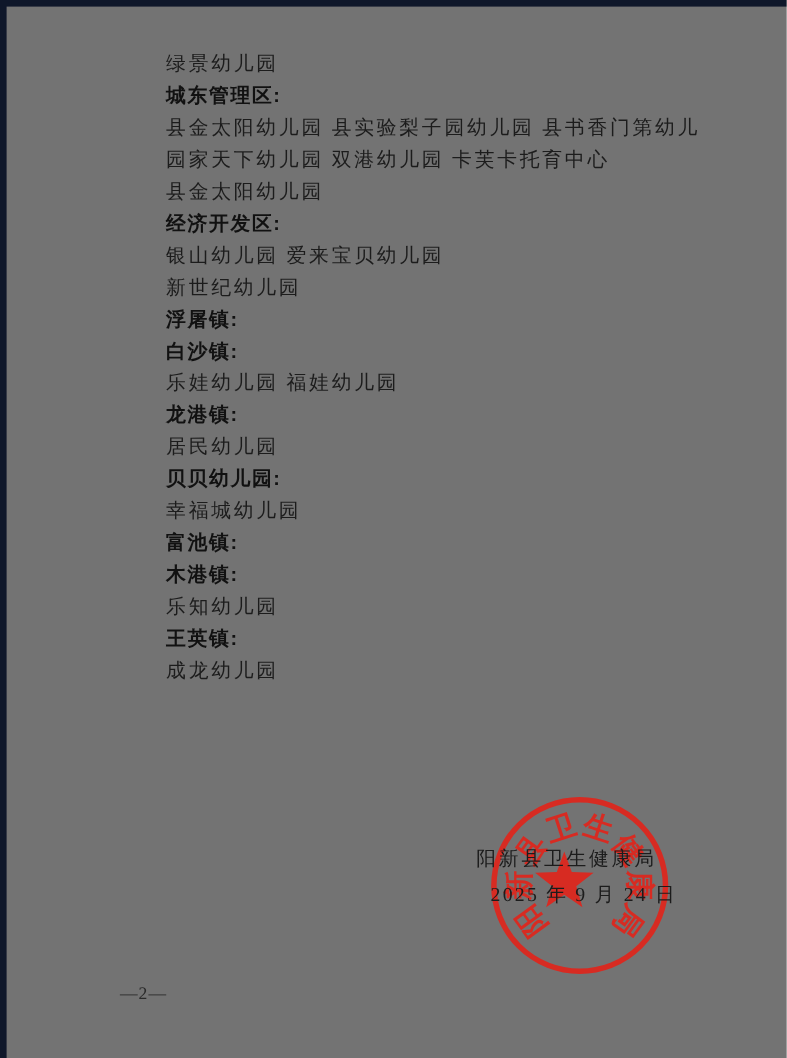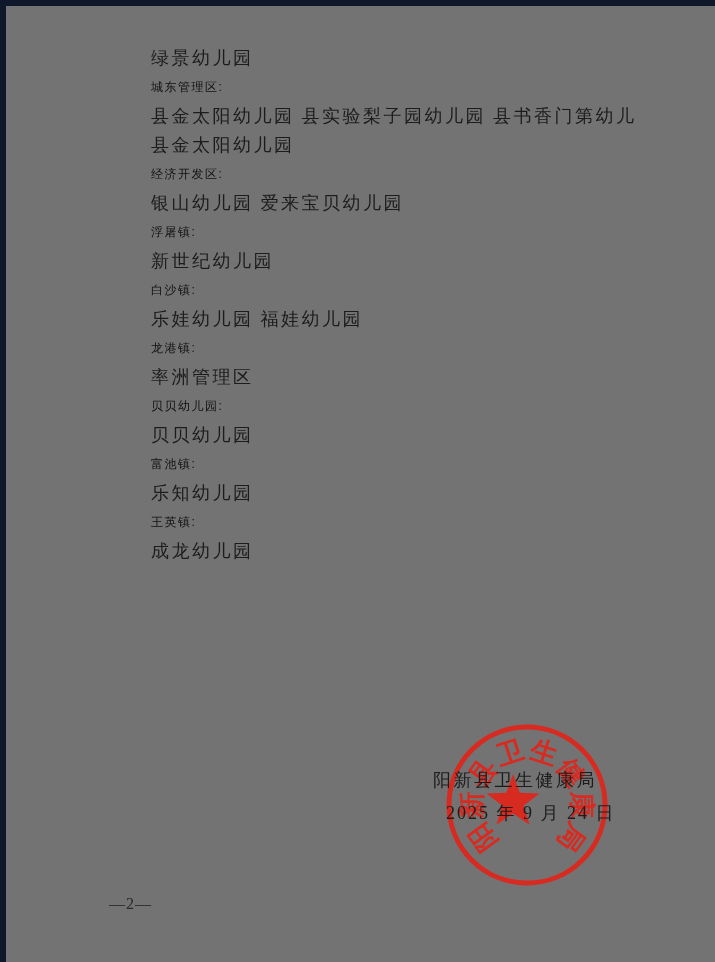--- a/index.html
+++ b/index.html
@@ -25,23 +25,23 @@
     white-space: pre;
   }
   .line.normal {
     font-family: "Liberation Serif", "DejaVu Serif", serif;
     font-size: 18px;
     letter-spacing: 2.5px;
     font-weight: 400;
   }
   .line.header {
     font-family: "Liberation Sans", "DejaVu Sans", sans-serif;
-    font-size: 12px;
+    font-size: 18px;
     letter-spacing: 1.5px;
-    font-weight: 400;
+    font-weight: 700;
     color: #111;
   }
   .seal-wrap {
     position: absolute;
     left: 436px;
     top: 714px;
     width: 172px;
     height: 172px;
     z-index: 1;
     opacity: 0.92;
@@ -82,32 +82,34 @@
 </style>
 </head>
 <body>
 
 <div class="page">
 
   <div class="body-text">
       <div class="line normal">绿景幼儿园</div>
       <div class="line header">城东管理区:</div>
       <div class="line normal">县金太阳幼儿园 县实验梨子园幼儿园 县书香门第幼儿</div>
+      <div class="line normal">园家天下幼儿园 双港幼儿园 卡芙卡托育中心</div>
       <div class="line normal">县金太阳幼儿园</div>
       <div class="line header">经济开发区:</div>
       <div class="line normal">银山幼儿园 爱来宝贝幼儿园</div>
+      <div class="line normal">新世纪幼儿园</div>
       <div class="line header">浮屠镇:</div>
-      <div class="line normal">新世纪幼儿园</div>
       <div class="line header">白沙镇:</div>
       <div class="line normal">乐娃幼儿园 福娃幼儿园</div>
       <div class="line header">龙港镇:</div>
-      <div class="line normal">率洲管理区</div>
+      <div class="line normal">居民幼儿园</div>
       <div class="line header">贝贝幼儿园:</div>
-      <div class="line normal">贝贝幼儿园</div>
+      <div class="line normal">幸福城幼儿园</div>
       <div class="line header">富池镇:</div>
+      <div class="line header">木港镇:</div>
       <div class="line normal">乐知幼儿园</div>
       <div class="line header">王英镇:</div>
       <div class="line normal">成龙幼儿园</div>
     </div>
 
   <div class="seal-wrap">
     <svg width="172" height="172" viewBox="0 0 172 172">
       <circle cx="85" cy="85" r="78" fill="none" stroke-width="5" stroke="#e0251c"></circle>
       <g>
           <text transform="translate(85,85) rotate(-126) translate(0,-55)" text-anchor="middle" dominant-baseline="central" class="seal-char" fill="#e0251c">阳</text>

